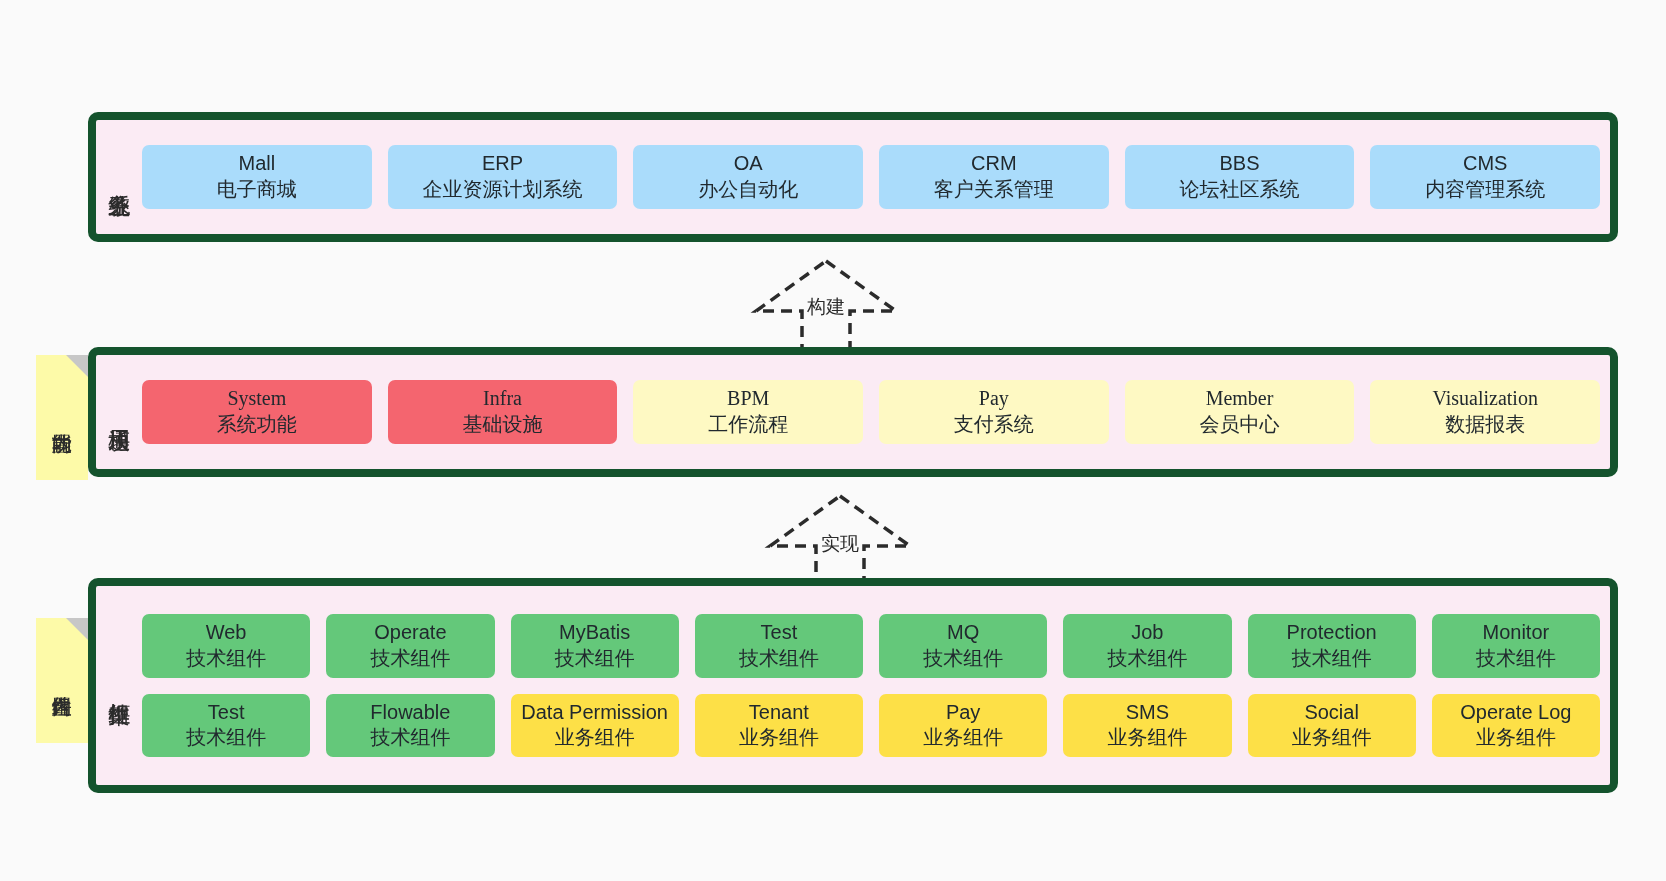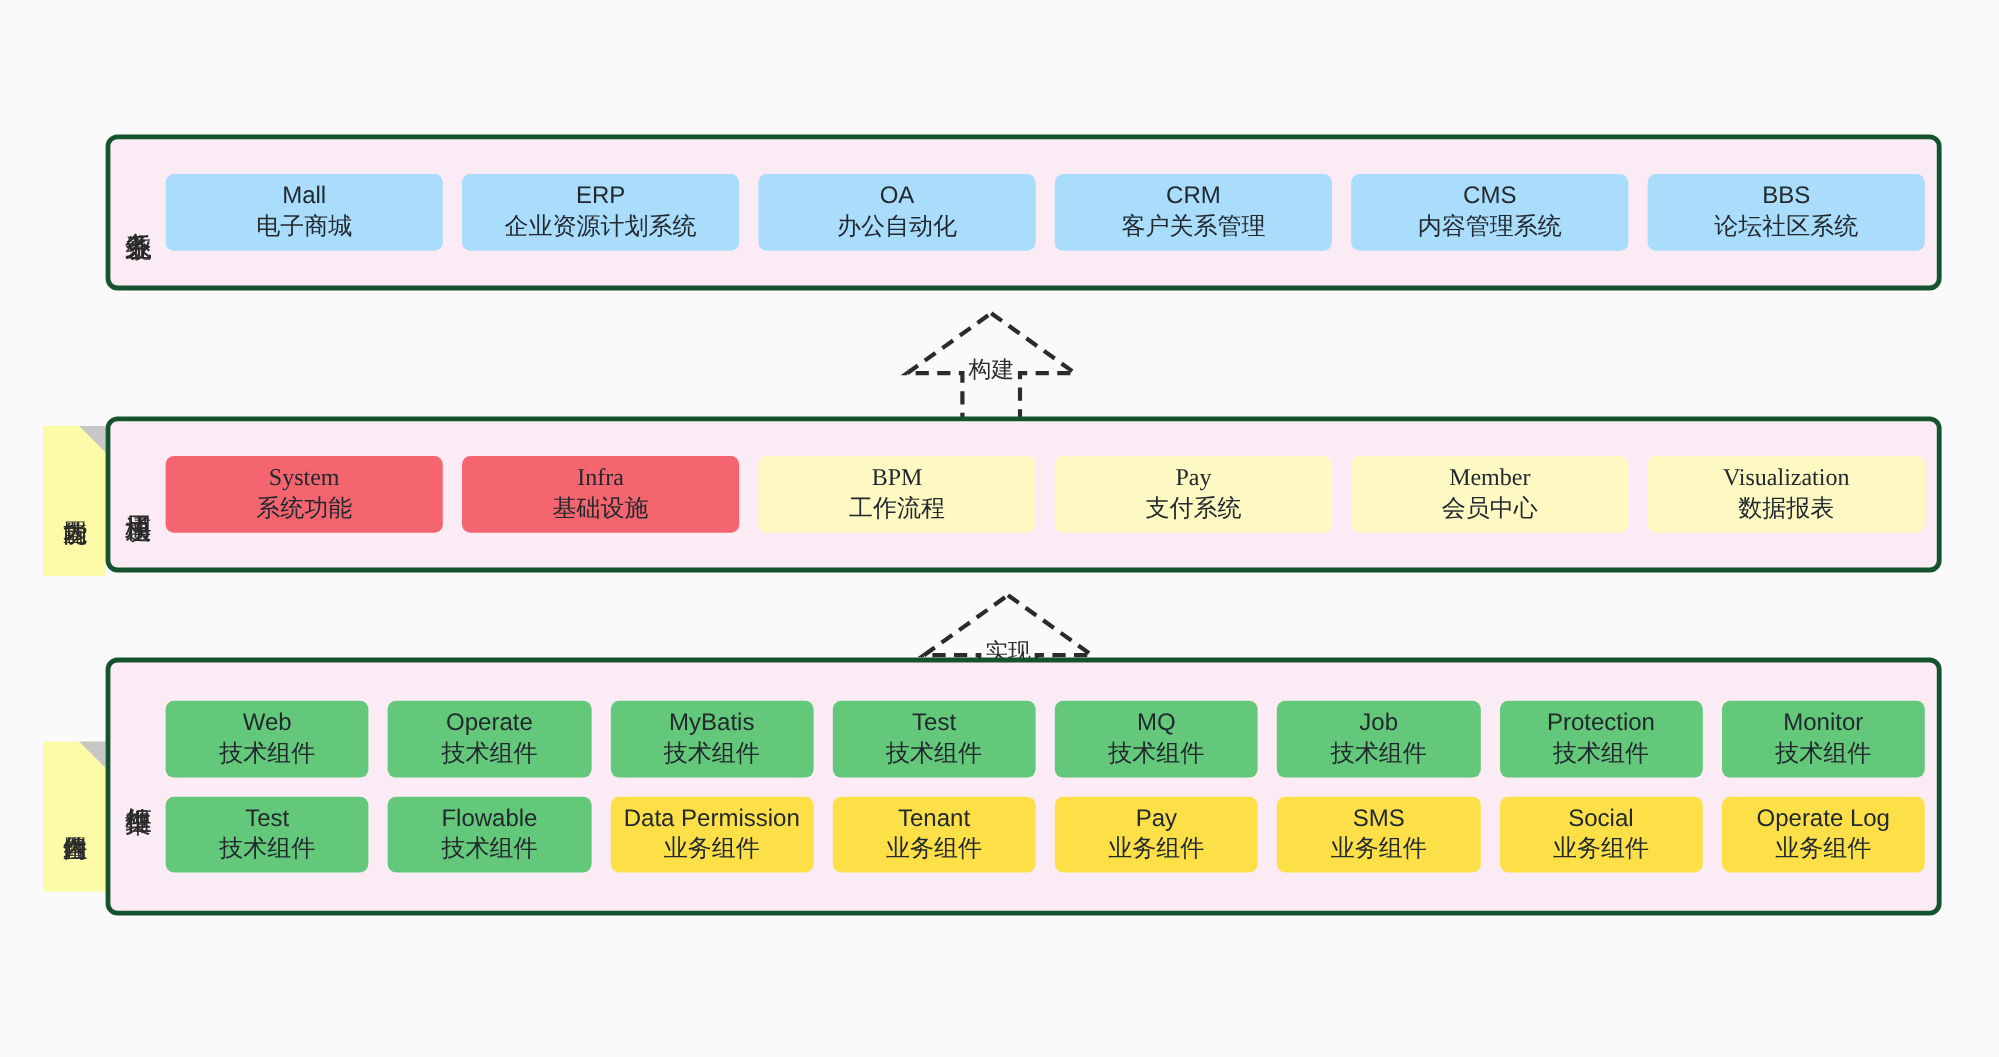--- a/index.html
+++ b/index.html
@@ -13,21 +13,21 @@
   #canvas {
     position: relative;
     width: 1666px; height: 881px;
     background: #fafafa;
   }
 
   
   .layer {
     position: absolute;
     background: #fbebf4;
-    border: 4px solid #14532d;
+    border: 8px solid #14532d;
     border-radius: 10px;
     display: flex;
     align-items: stretch;
   }
   .layer-title {
     flex: 0 0 auto;
     width: 46px;
     display: flex;
     align-items: center;
     justify-content: center;
@@ -150,34 +150,34 @@
           <span class="l1">OA</span>
           <span class="l2">办公自动化</span>
         </div>
 
         <div class="card c-blue">
           <span class="l1">CRM</span>
           <span class="l2">客户关系管理</span>
         </div>
 
         <div class="card c-blue">
+          <span class="l1">BBS</span>
+          <span class="l2">论坛社区系统</span>
+        </div>
+
+        <div class="card c-blue">
           <span class="l1">CMS</span>
           <span class="l2">内容管理系统</span>
         </div>
 
-        <div class="card c-blue">
-          <span class="l1">BBS</span>
-          <span class="l2">论坛社区系统</span>
-        </div>
-
       </div>
     </div>
   </div>
 
-  <div class="uparrow" style="left:746px; top:255px;">
+  <div class="uparrow" style="left:746px; top:255px;font-family:Liberation Mono, monospace;">
     <svg viewBox="0 0 160 100" xmlns="http://www.w3.org/2000/svg" aria-hidden="true">
       <path d="M 80 6 L 150 56 L 104 56 L 104 96 L 56 96 L 56 56 L 10 56 Z" fill="none" stroke="#2b2b2b" stroke-width="3.5" stroke-dasharray="11 7" stroke-linejoin="miter"></path>
     </svg>
     <span class="alabel">构建</span>
   </div>
 
   <div class="note" style="left:36px; top:355px; width:52px; height:125px;">
     <span class="fold"></span>
     <span>内置功能</span>
   </div>
@@ -226,21 +226,21 @@
       <path d="M 80 6 L 150 56 L 104 56 L 104 96 L 56 96 L 56 56 L 10 56 Z" fill="none" stroke="#2b2b2b" stroke-width="3.5" stroke-dasharray="11 7" stroke-linejoin="miter"></path>
     </svg>
     <span class="alabel">实现</span>
   </div>
 
   <div class="note" style="left:36px; top:618px; width:52px; height:125px;">
     <span class="fold"></span>
     <span>内置组件</span>
   </div>
 
-  <div class="layer" style="left:88px; top:548px; width:1530px; height:215px;">
+  <div class="layer" style="left:88px; top:578px; width:1530px; height:215px;">
     <div class="layer-title">框架组件</div>
     <div class="layer-body">
       <div class="rows">
 
         <div class="row">
           <div class="card c-green">
             <span class="l1">Web</span>
             <span class="l2">技术组件</span>
           </div>
           <div class="card c-green">

